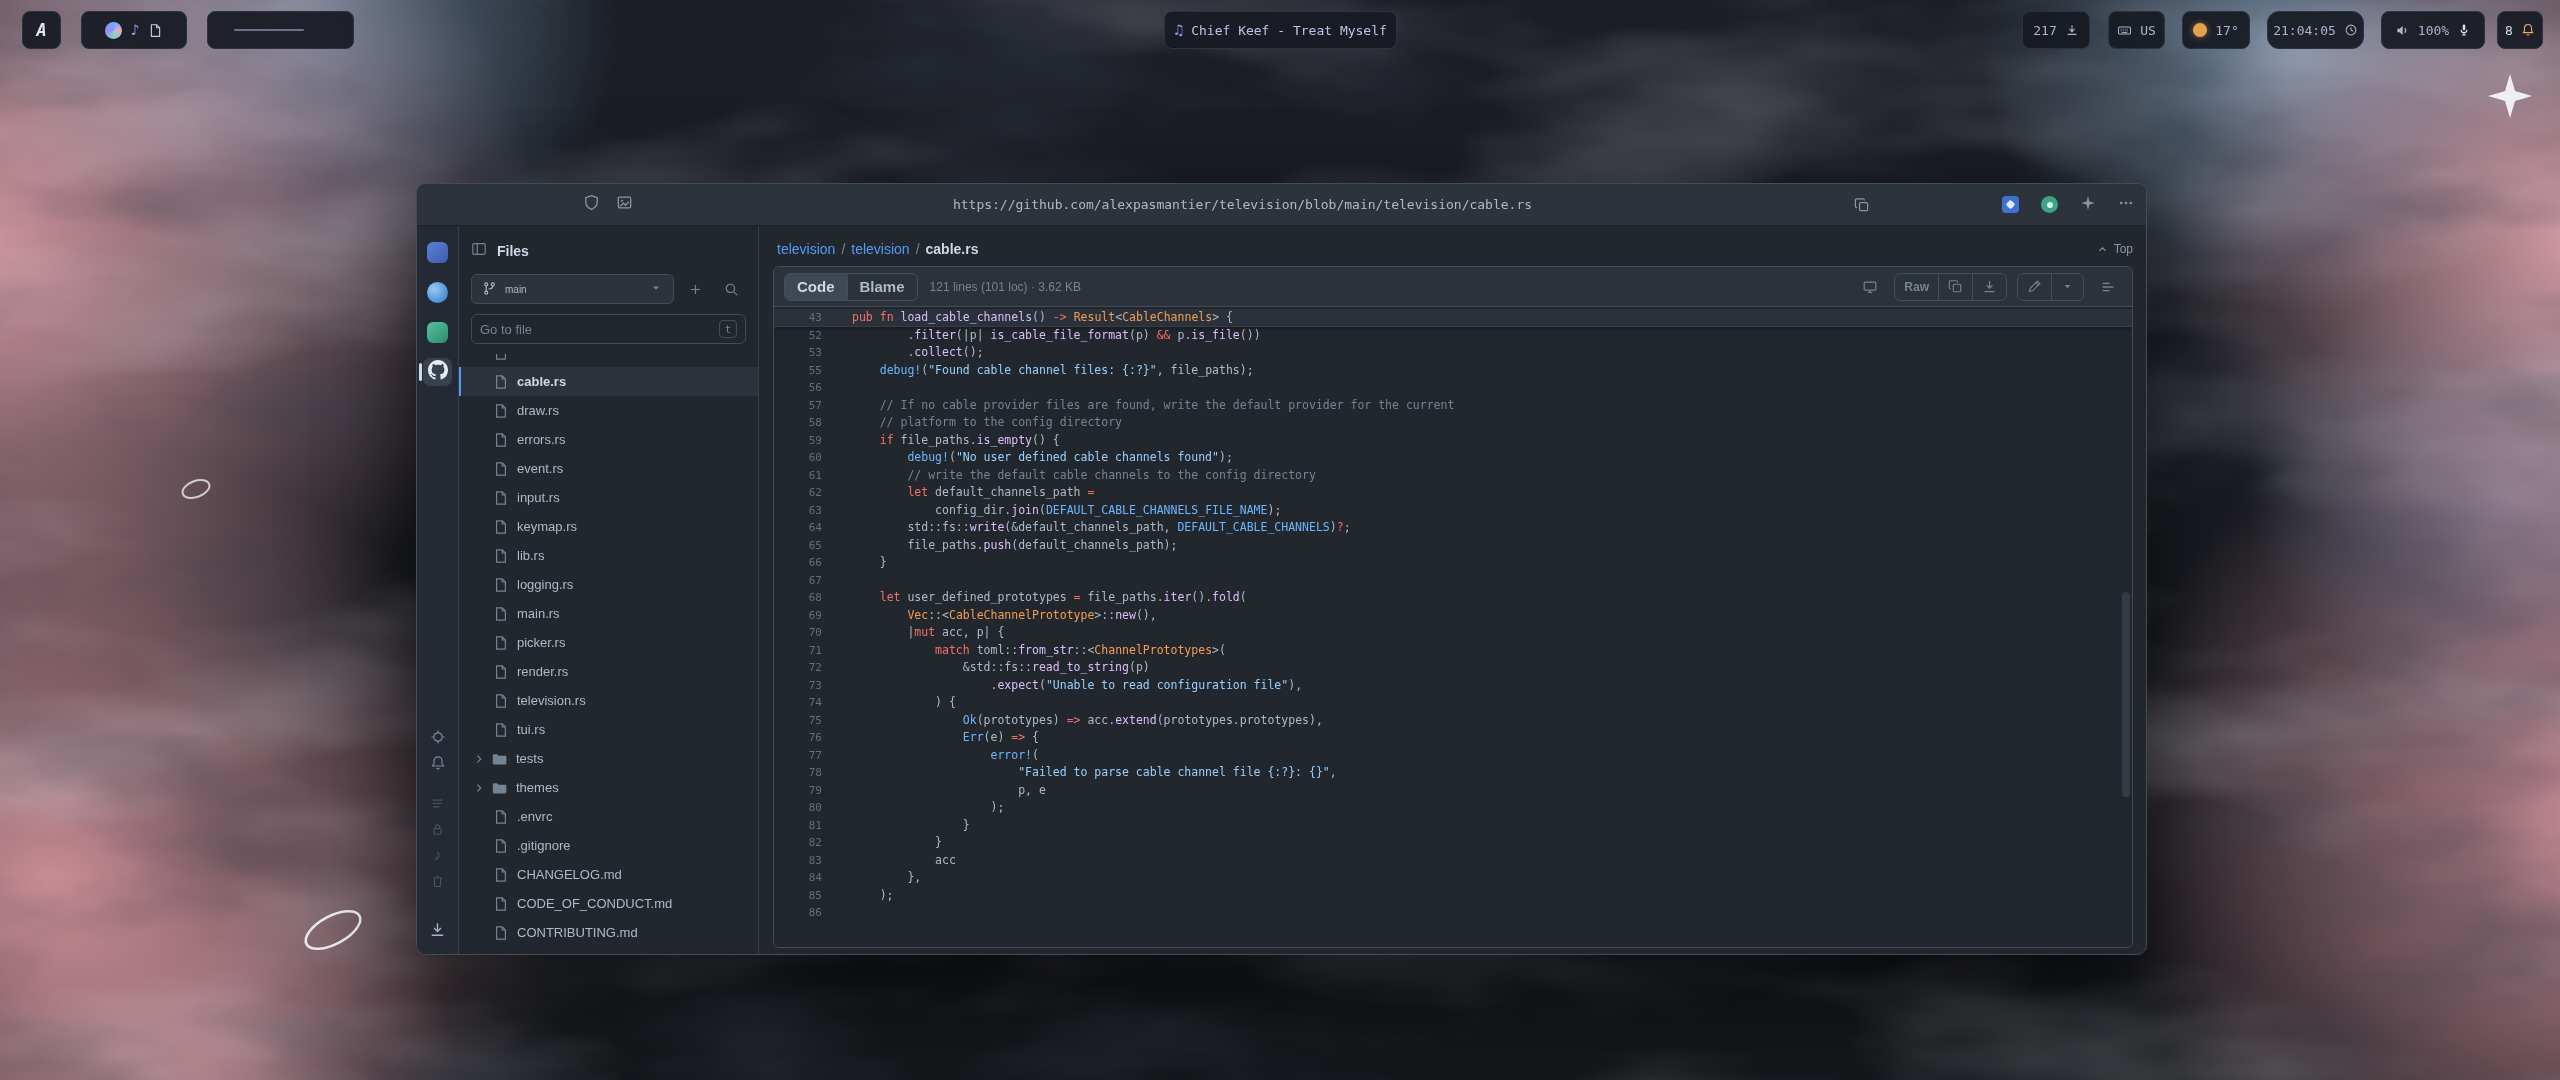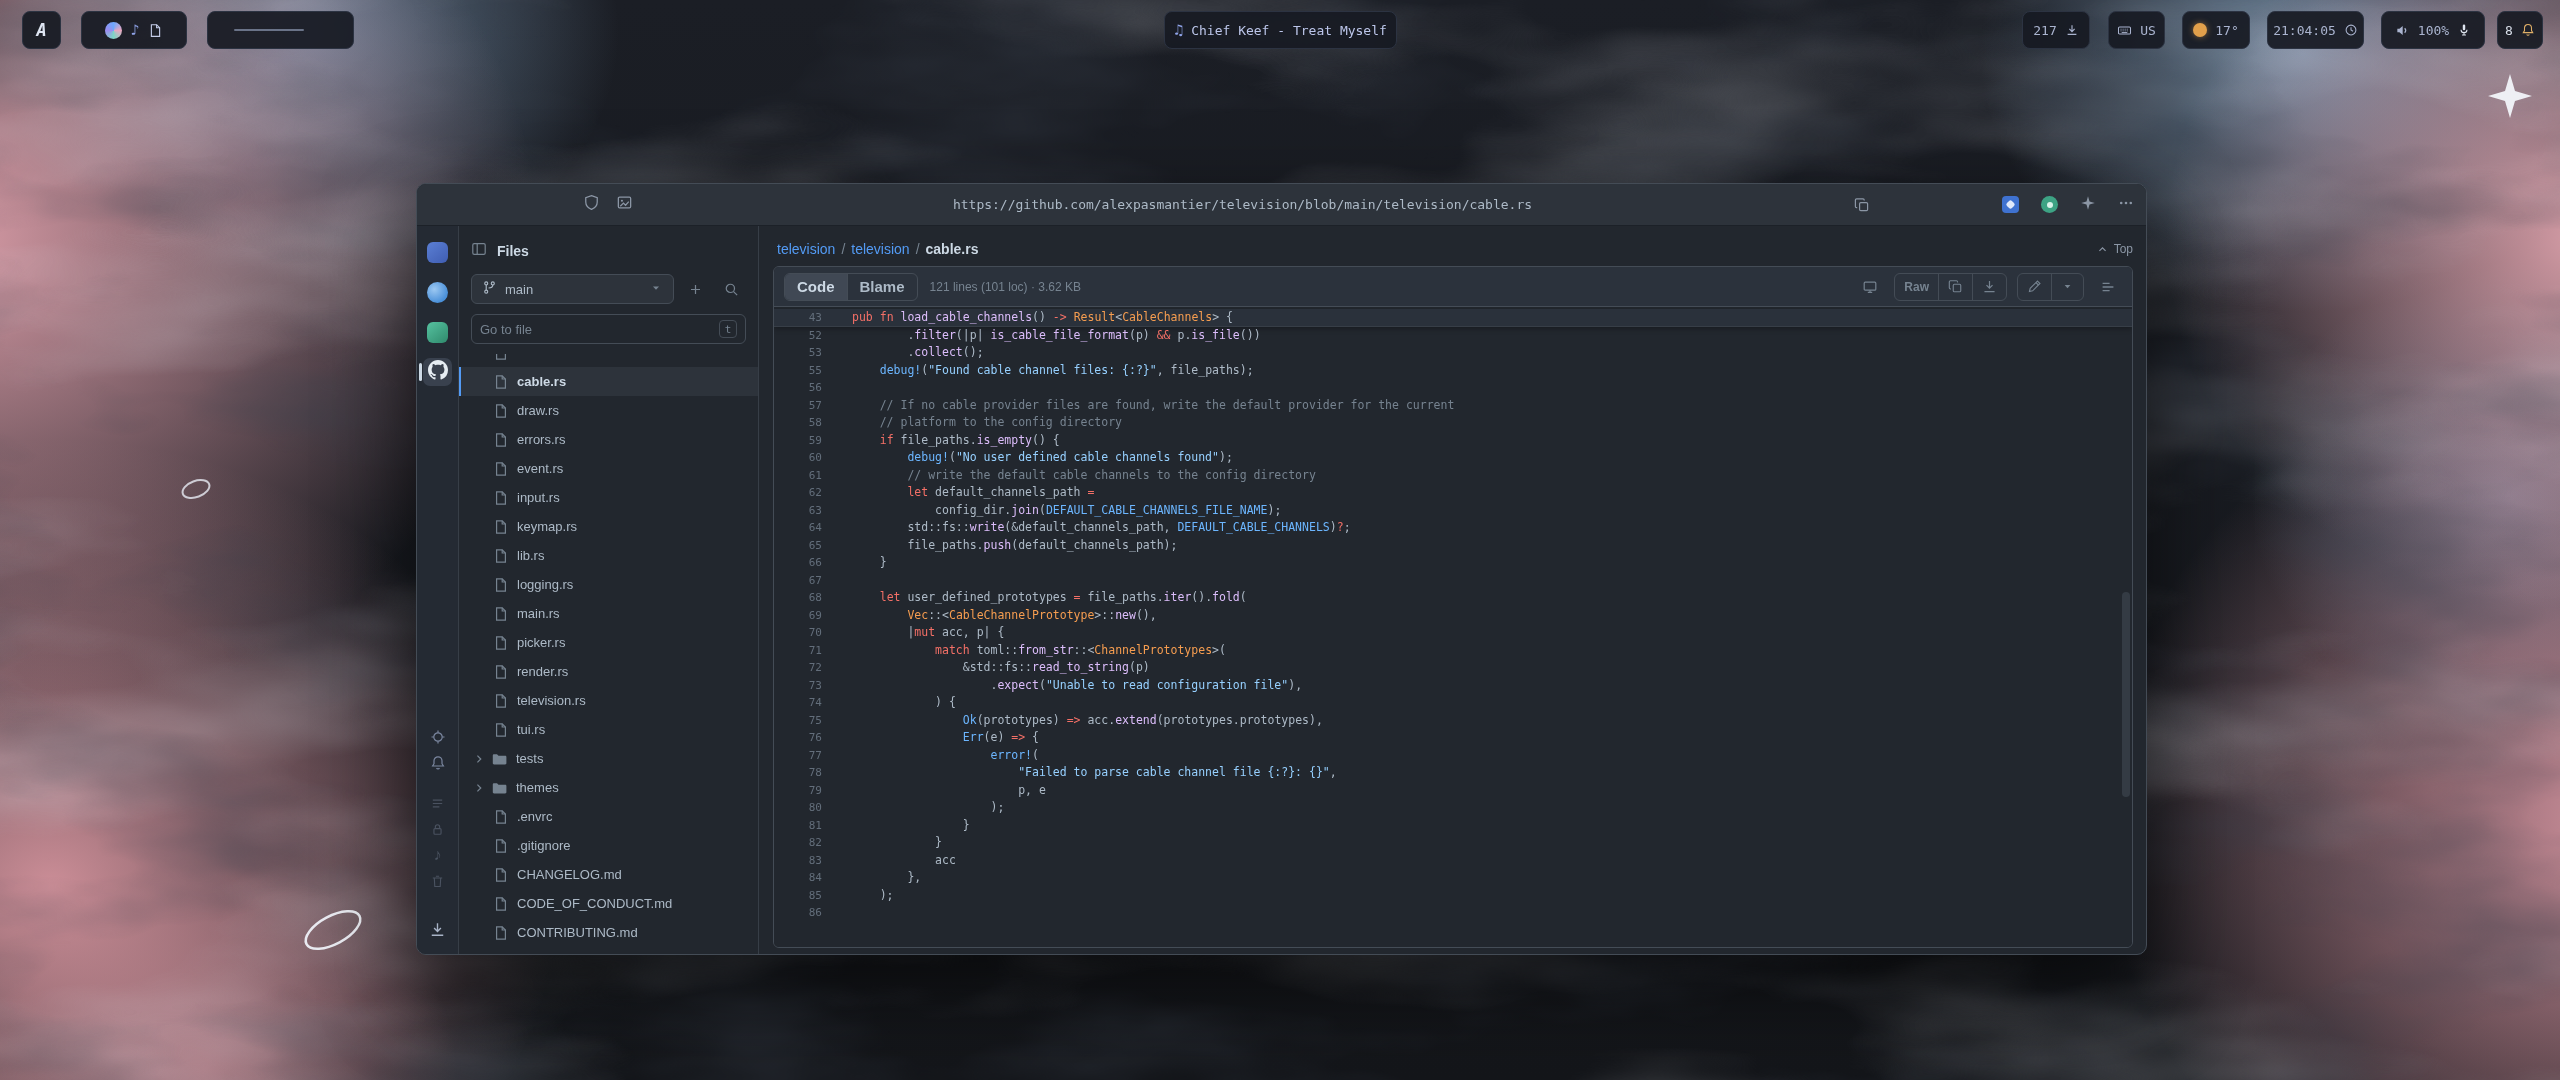--- a/index.html
+++ b/index.html
@@ -80,21 +80,21 @@
   .tool.dl { color:#a8b3c7; margin-top:22px; }
   .tool.gap { margin-top:14px; }
 
   
   .gh-sidebar { width:300px; flex:none; border-right:1px solid #373e47; background:#22272e;
     display:flex; flex-direction:column; padding:10px 12px 0; min-height:0; }
   .sb-head { height:30px; display:flex; align-items:center; gap:10px; color:#768390; flex:none; }
   .sb-files-label { color:#cdd9e5; font-size:14px; font-weight:bold; }
   .sb-branchrow { margin-top:8px; display:flex; align-items:center; gap:6px; flex:none; }
   .branch-btn { flex:1; height:30px; background:#2d333b; border:1px solid #444c56; border-radius:6px;
-    display:flex; align-items:center; gap:8px; padding:0 10px; color:#adbac7; font-size:13px; }
+    display:flex; align-items:center; gap:8px; padding:0 10px; color:#adbac7; font-size:10px; }
   .branch-btn .caret { margin-left:auto; color:#768390; }
   .sq-btn { width:30px; height:30px; display:grid; place-items:center; color:#768390; border-radius:6px; }
   .goto { margin-top:10px; height:30px; border:1px solid #444c56; border-radius:6px;
     display:flex; align-items:center; padding:0 8px; gap:6px; flex:none; }
   .goto input { flex:1; min-width:0; background:transparent; border:0; outline:none;
     color:#adbac7; font-size:13px; font-family:inherit; }
   .goto input::placeholder { color:#768390; }
   .keycap { width:18px; height:18px; border:1px solid #444c56; border-radius:4px; color:#768390;
     font-size:11px; font-family:"DejaVu Sans Mono",monospace; display:grid; place-items:center; flex:none; }
   .file-tree { margin:10px -12px 0; flex:1; min-height:0; overflow:hidden;
@@ -317,21 +317,21 @@
         <svg width="15" height="15">
           <use href="#i-kbd"></use>
         </svg>
       </span>
     <span>US</span>
   </div>
   <div class="mod" style="left:2182px;width:68px;">
     <span class="ic sun"></span>
     <span>17°</span>
   </div>
-  <div class="mod" style="left:2267px;width:97px;">
+  <div class="mod" style="left:2267px;width:97px;border-radius:12px;">
     <span>21:04:05</span>
     <span class="ic">
         <svg width="14" height="14">
           <use href="#i-clock"></use>
         </svg>
       </span>
   </div>
   <div class="mod" style="left:2381px;width:104px;">
     <span class="ic">
         <svg width="15" height="15">

